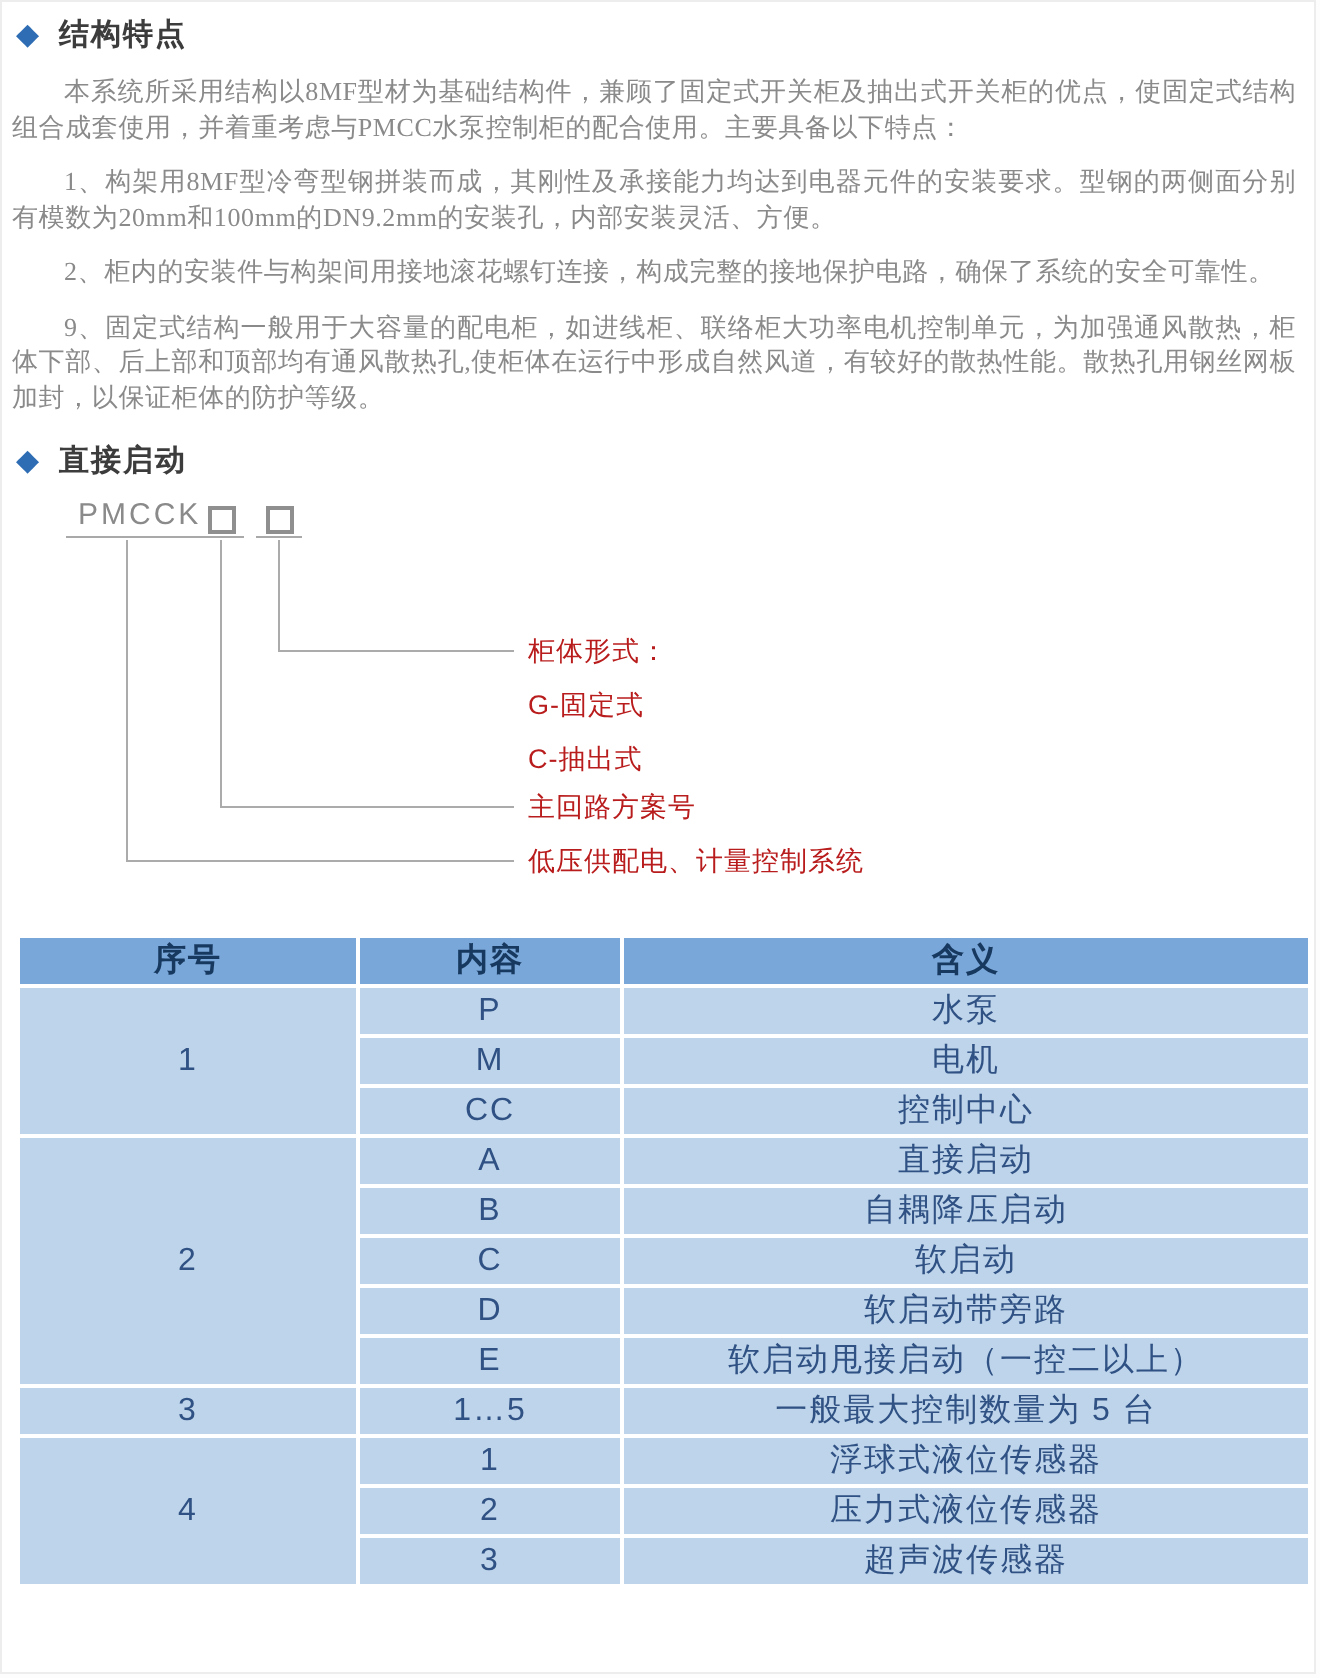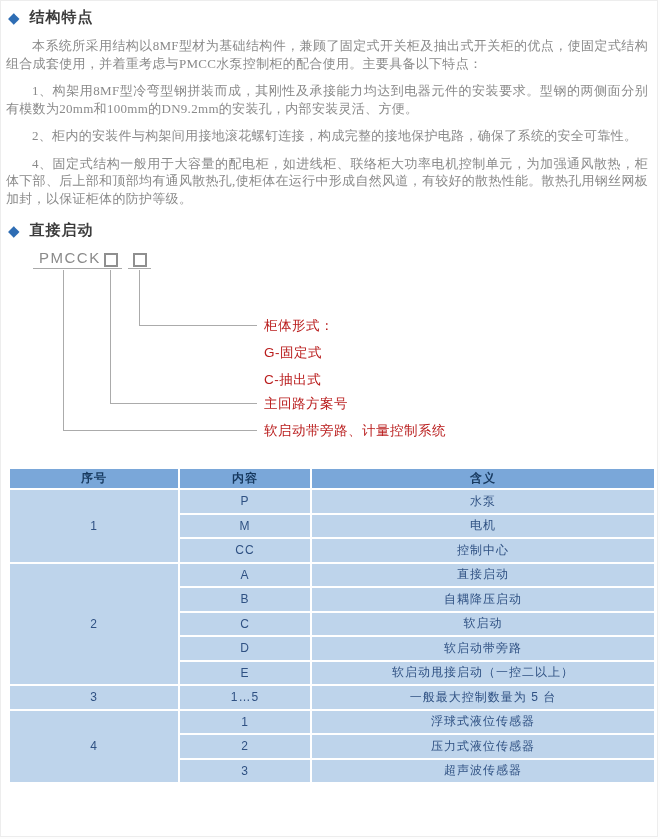--- a/index.html
+++ b/index.html
@@ -51,21 +51,21 @@
     position:absolute;left:258px;
     font-size:13.5px;color:#b91c1c;letter-spacing:0.5px;white-space:nowrap;
   }
   
   table.meaning{
     margin:13px 0 0 2px;
     width:646px;border-collapse:collapse;table-layout:fixed;
   }
   table.meaning th, table.meaning td{
     border:2px solid #ffffff;text-align:center;vertical-align:middle;
-    font-size:12px;letter-spacing:1px;
+    font-size:16px;letter-spacing:1px;
   }
   table.meaning th{
     background:#7aa7d9;color:#17395f;font-weight:bold;height:17px;
   }
   table.meaning td{
     background:#bed4eb;color:#2f5183;height:20.5px;
   }
   .col-num{width:170px;}
   .col-content{width:132px;}
   .col-meaning{width:344px;}
@@ -76,21 +76,21 @@
 <div class="page">
 
   <div class="sec-title">
     <span class="diamond">◆</span>
     <span>结构特点</span>
   </div>
 
   <p class="para">本系统所采用结构以8MF型材为基础结构件，兼顾了固定式开关柜及抽出式开关柜的优点，使固定式结构组合成套使用，并着重考虑与PMCC水泵控制柜的配合使用。主要具备以下特点：</p>
   <p class="para">1、构架用8MF型冷弯型钢拼装而成，其刚性及承接能力均达到电器元件的安装要求。型钢的两侧面分别有模数为20mm和100mm的DN9.2mm的安装孔，内部安装灵活、方便。</p>
   <p class="para">2、柜内的安装件与构架间用接地滚花螺钉连接，构成完整的接地保护电路，确保了系统的安全可靠性。</p>
-  <p class="para">4、固定式结构一般用于大容量的配电柜，如进线柜、联络柜大功率电机控制单元，为加强通风散热，柜体下部、后上部和顶部均有通风散热孔,使柜体在运行中形成自然风道，有较好的散热性能。散热孔用钢丝网板加封，以保证柜体的防护等级。</p>
+  <p class="para">9、固定式结构一般用于大容量的配电柜，如进线柜、联络柜大功率电机控制单元，为加强通风散热，柜体下部、后上部和顶部均有通风散热孔,使柜体在运行中形成自然风道，有较好的散热性能。散热孔用钢丝网板加封，以保证柜体的防护等级。</p>
 
   <div class="sec-title sec2-title">
     <span class="diamond">◆</span>
     <span>直接启动</span>
   </div>
 
   <div class="diagram">
     <span class="code">PMCCK</span>
 
     <span class="pbox" style="left:98px;"></span>
@@ -102,21 +102,21 @@
     <span class="vline" style="left:104px;top:22px;height:133px;"></span>
     <span class="vline" style="left:133px;top:22px;height:55px;"></span>
     <span class="hline" style="left:133px;top:77px;width:118px;"></span>
     <span class="hline" style="left:104px;top:155px;width:147px;"></span>
     <span class="hline" style="left:57px;top:182px;width:194px;"></span>
 
     <span class="dlabel" style="top:69px;">柜体形式：</span>
     <span class="dlabel" style="top:96px;">G-固定式</span>
     <span class="dlabel" style="top:123px;">C-抽出式</span>
     <span class="dlabel" style="top:147px;">主回路方案号</span>
-    <span class="dlabel" style="top:174px;">软启动带旁路、计量控制系统</span>
+    <span class="dlabel" style="top:174px;">低压供配电、计量控制系统</span>
   </div>
 
   <table class="meaning">
     <colgroup>
       <col class="col-num">
         <col class="col-content">
         <col class="col-meaning">
     </colgroup>
     <thead>
       <tr>

